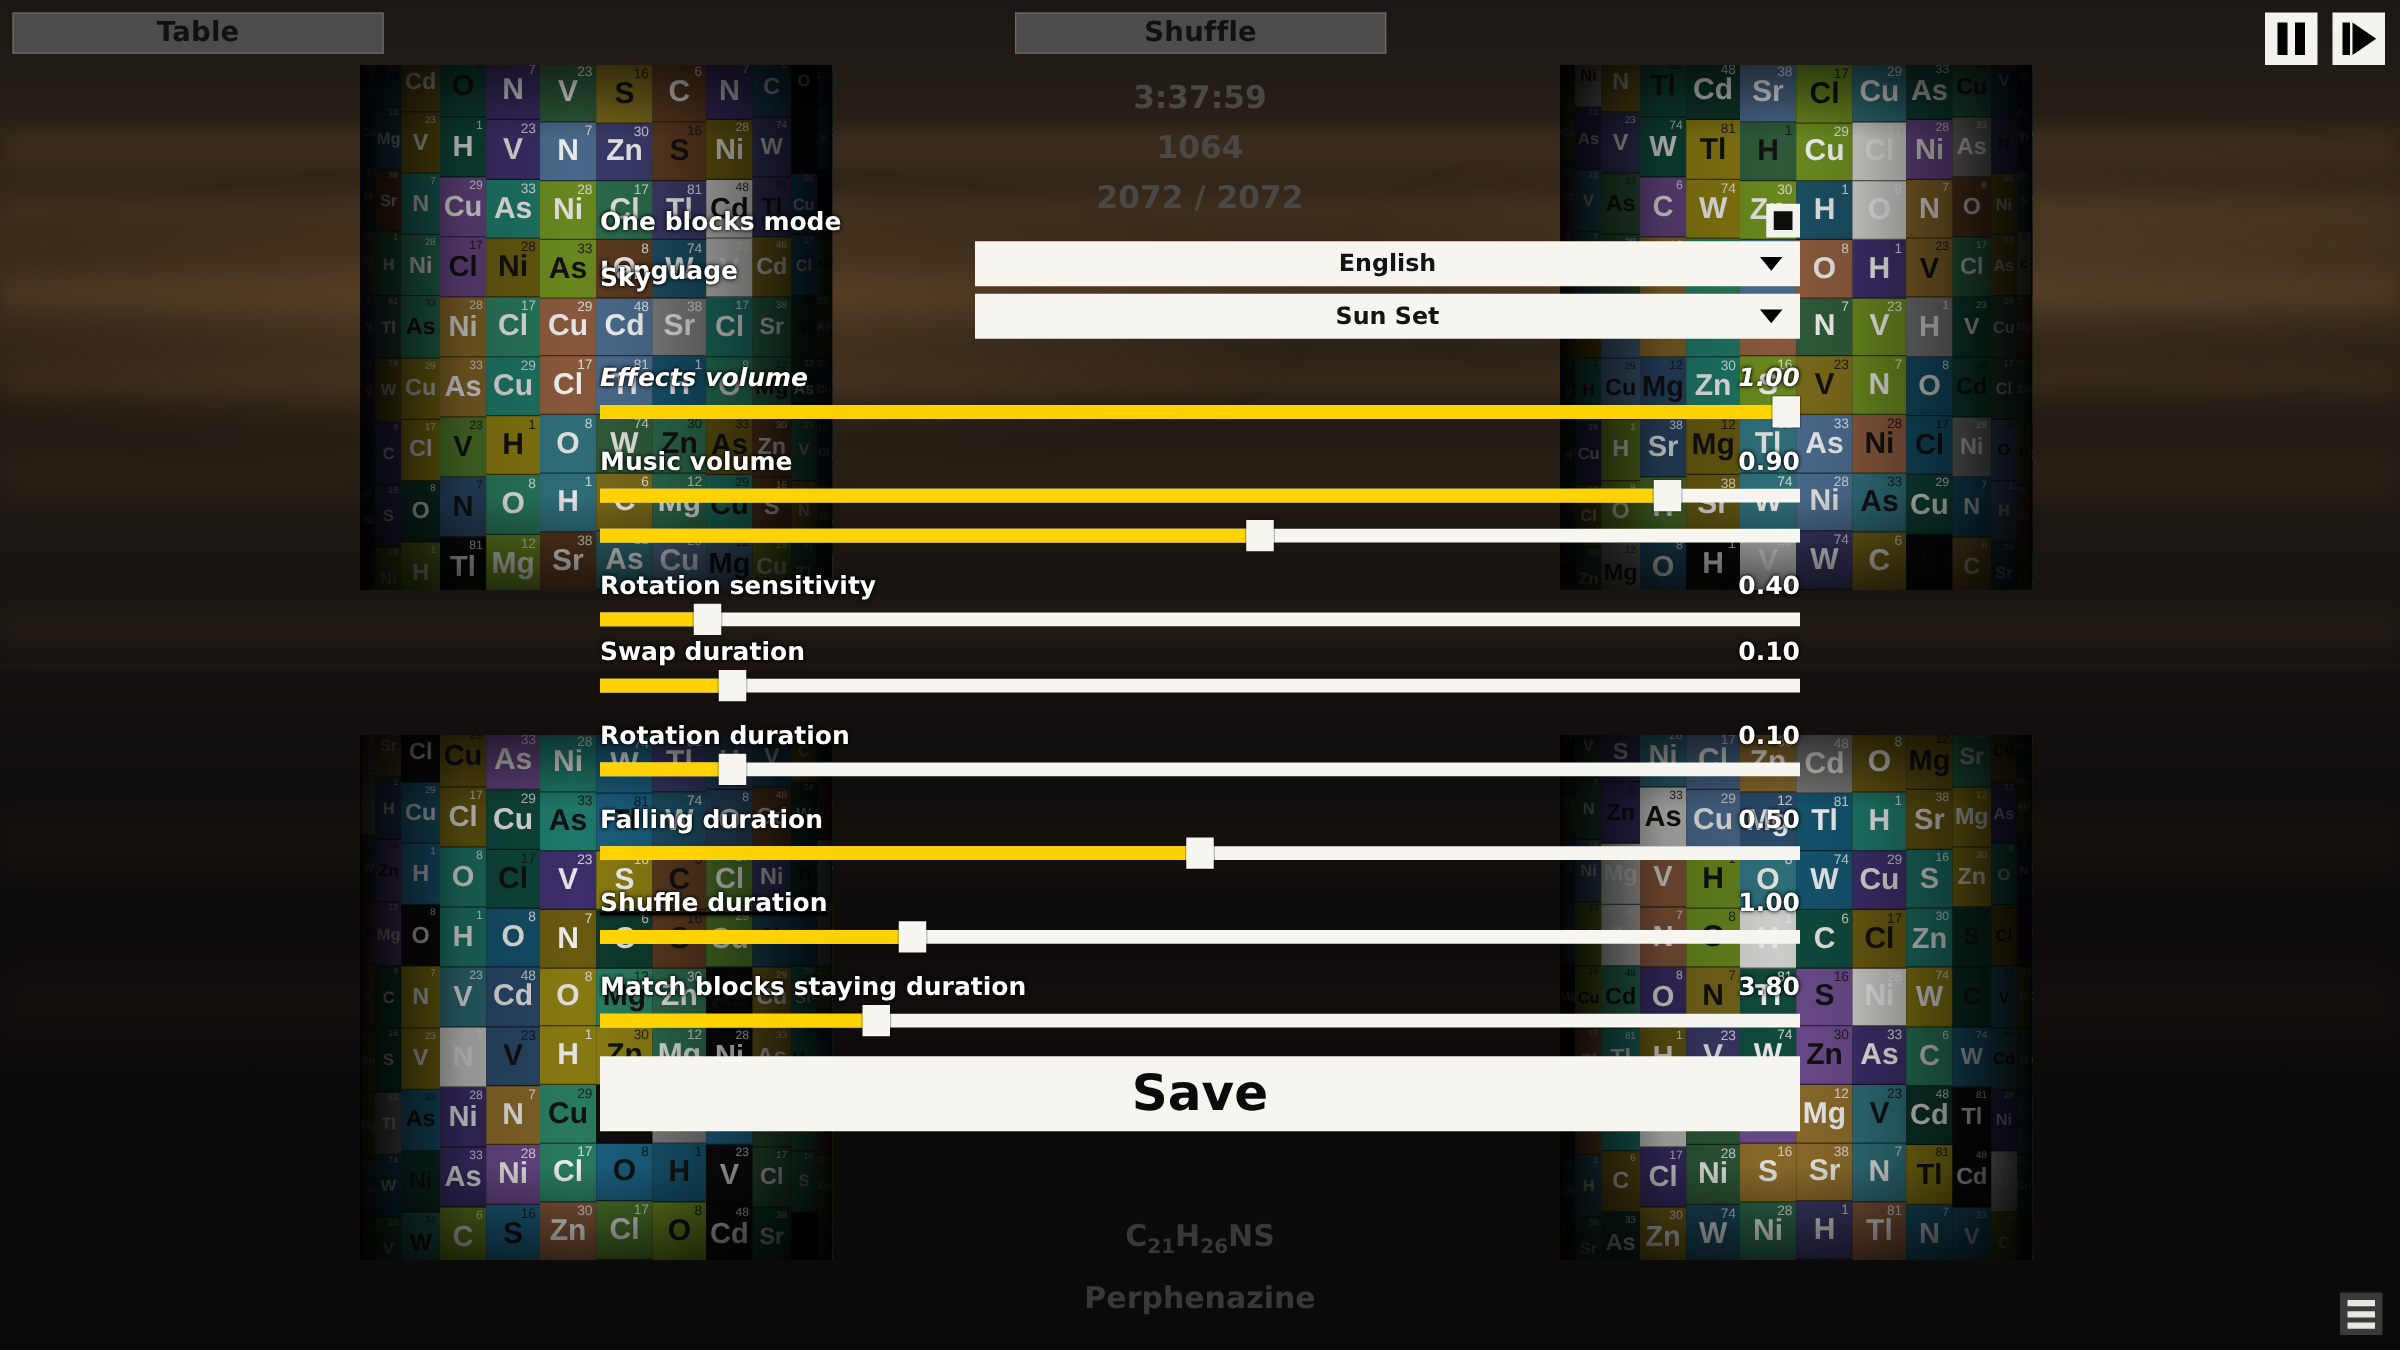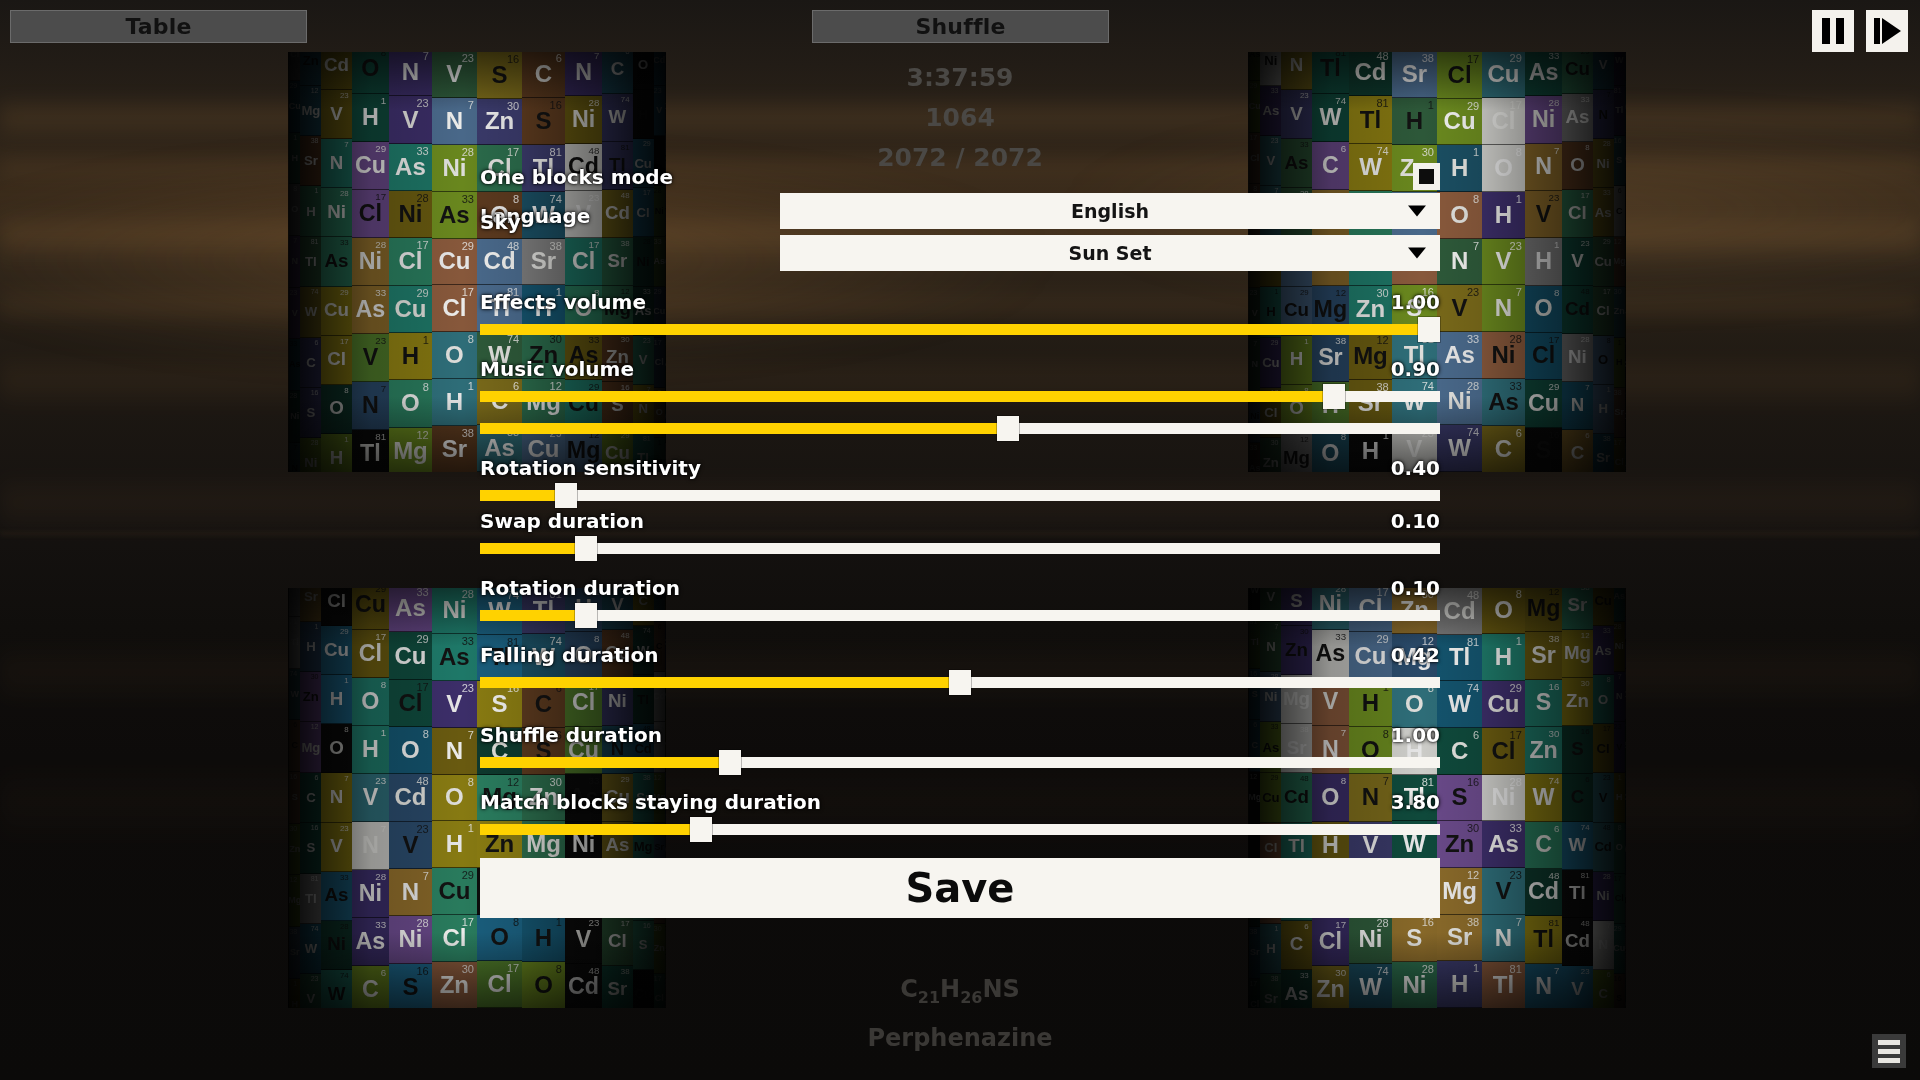--- a/index.html
+++ b/index.html
@@ -2293,21 +2293,21 @@
 
   <div class="cbrow" style="height:0;">
     <div class="row-label" style="position:absolute;top:-30px;">Sky</div>
   </div>
   <div class="dropdown">
     <span>Sun Set</span>
     <span class="arrow"></span>
   </div>
 
   <div id="slider-list">
-      <div style="margin-top: 14px;">
+      <div style="margin-top: 14px; font-style: italic;">
         <div class="row-label">Effects volume<div class="val">1.00</div></div>
         <div class="slider">
           <div class="track"></div>
           <div class="fill" style="width: 100%; background: rgb(255, 210, 0);"></div>
           <div class="knob" style="left: 100%; transform: translateX(-22px);"></div>
         </div>
       </div>
       <div style="margin-top: 14px;">
         <div class="row-label">Music volume<div class="val">0.90</div></div>
         <div class="slider">
@@ -2341,28 +2341,28 @@
       </div>
       <div style="margin-top: 14px;">
         <div class="row-label">Rotation duration<div class="val">0.10</div></div>
         <div class="slider">
           <div class="track"></div>
           <div class="fill" style="width: 11%; background: rgb(255, 210, 0);"></div>
           <div class="knob" style="left: 11%;"></div>
         </div>
       </div>
       <div style="margin-top: 14px;">
-        <div class="row-label">Falling duration<div class="val">0.42</div></div>
+        <div class="row-label">Falling duration<div class="val">0.50</div></div>
         <div class="slider">
           <div class="track"></div>
           <div class="fill" style="width: 50%; background: rgb(255, 210, 0);"></div>
           <div class="knob" style="left: 50%;"></div>
         </div>
       </div>
-      <div style="margin-top: 27px;">
+      <div style="margin-top: 14px; text-decoration: underline;">
         <div class="row-label">Shuffle duration<div class="val">1.00</div></div>
         <div class="slider">
           <div class="track"></div>
           <div class="fill" style="width: 26%; background: rgb(255, 210, 0);"></div>
           <div class="knob" style="left: 26%;"></div>
         </div>
       </div>
       <div style="margin-top: 14px;">
         <div class="row-label">Match blocks staying duration<div class="val">3.80</div></div>
         <div class="slider">

